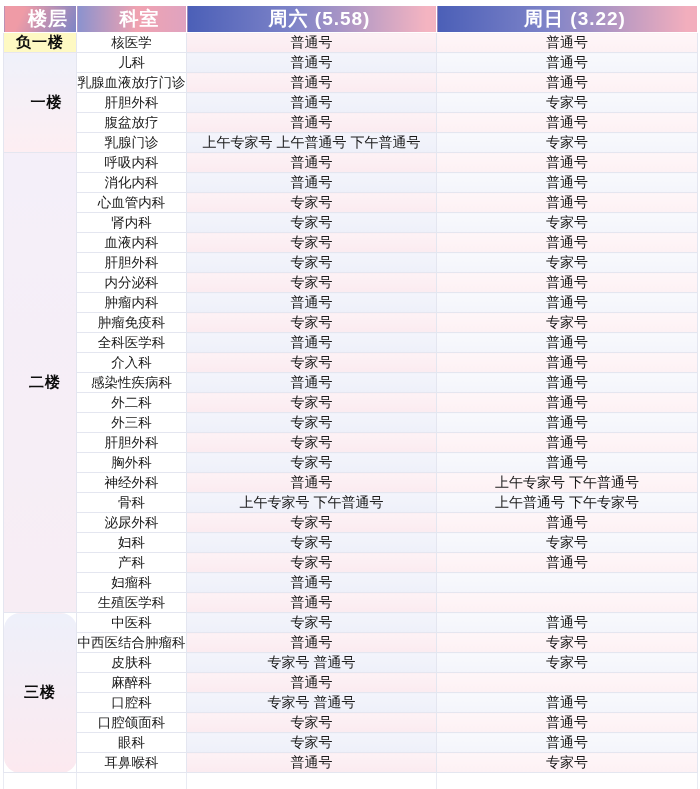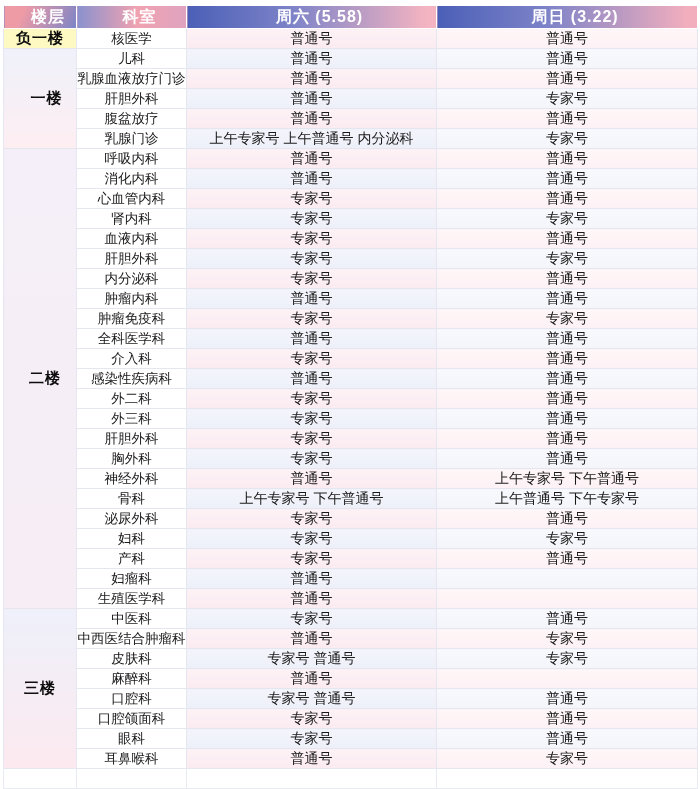--- a/index.html
+++ b/index.html
@@ -15,38 +15,38 @@
   }
   col.c-floor{width:73px;}
   col.c-dept{width:110px;}
   col.c-sat{width:250px;}
   col.c-sun{width:261px;}
   th,td{
     padding:0;text-align:center;vertical-align:middle;
     overflow:hidden;white-space:nowrap;box-sizing:border-box;
   }
   thead th{
-    height:23px;color:#ffffff;font-weight:bold;font-size:16px;
+    height:23px;color:#ffffff;font-weight:bold;font-size:19px;
     border:1px solid #ffffff;letter-spacing:1px;padding-left:16px;
   }
   th.h-floor{background:linear-gradient(115deg,#ef9ba6 25%,#7b84c6 100%);}
   th.h-dept {background:linear-gradient(90deg,#8a92ce 0%,#f0a2b0 55%,#dfa3c0 100%);}
   th.h-sat  {background:linear-gradient(90deg,#4b5fb7 0%,#7d83c8 42%,#f4b4c1 96%);}
   th.h-sun  {background:linear-gradient(90deg,#4b5fb7 0%,#7d83c8 42%,#f2aebd 96%);}
   tbody td{
     height:20px;font-size:14px;color:#191919;
     border:1px solid #e4e6f0;background:#ffffff;
   }
   tbody td.floor{
     font-weight:bold;font-size:15px;color:#0d0d0d;letter-spacing:1px;
   }
   td.floor-b1{background:#fef9c3;}
   td.floor-f1{background:linear-gradient(180deg,#eff1fa 0%,#fdeef2 100%);padding-left:13px;}
   td.floor-f2{background:linear-gradient(180deg,#f4eff9 0%,#f7edf4 100%);padding-left:10px;}
-  td.floor-f3{background:linear-gradient(180deg,#eef0fa 0%,#fce9ef 100%);}
+  td.floor-f3{background:linear-gradient(180deg,#eef0fa 0%,#fce9ef 100%);border-radius:16px;}
   td.dept{background:#ffffff;font-size:13.5px;margin-left:45px;}
   tr.stripe-pink td.sat{background:linear-gradient(180deg,#fdf2f5 0%,#fbebf0 100%);}
   tr.stripe-pink td.sun{background:linear-gradient(180deg,#fef6f8 0%,#fdf1f4 100%);}
   tr.stripe-blue td.sat{background:linear-gradient(180deg,#f3f4fb 0%,#eef0f9 100%);}
   tr.stripe-blue td.sun{background:linear-gradient(180deg,#f8f9fd 0%,#f4f5fb 100%);}
   tr.empty-row td{background:#ffffff;border-color:#e9ebf3;}
 </style>
 </head>
 <body>
 
@@ -89,21 +89,21 @@
           <td class="sat">普通号</td>
           <td class="sun">专家号</td>
         </tr>
         <tr class="stripe-pink">
           <td class="dept">腹盆放疗</td>
           <td class="sat">普通号</td>
           <td class="sun">普通号</td>
         </tr>
         <tr class="stripe-blue">
           <td class="dept">乳腺门诊</td>
-          <td class="sat">上午专家号 上午普通号 内分泌科</td>
+          <td class="sat">上午专家号 上午普通号 下午普通号</td>
           <td class="sun">专家号</td>
         </tr>
         <tr class="stripe-pink">
           <td rowspan="23" class="floor floor-f2">二楼</td>
           <td class="dept">呼吸内科</td>
           <td class="sat">普通号</td>
           <td class="sun">普通号</td>
         </tr>
         <tr class="stripe-blue">
           <td class="dept">消化内科</td>

